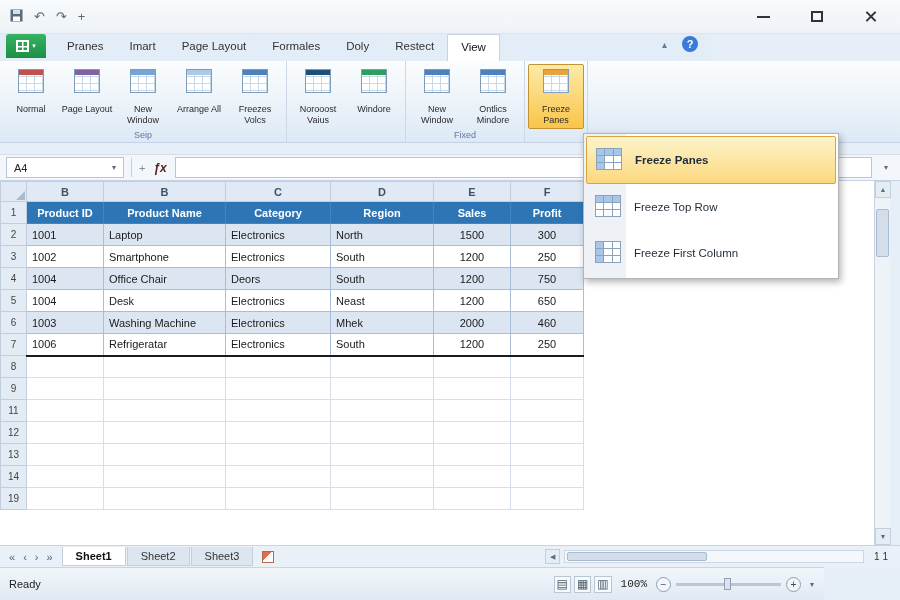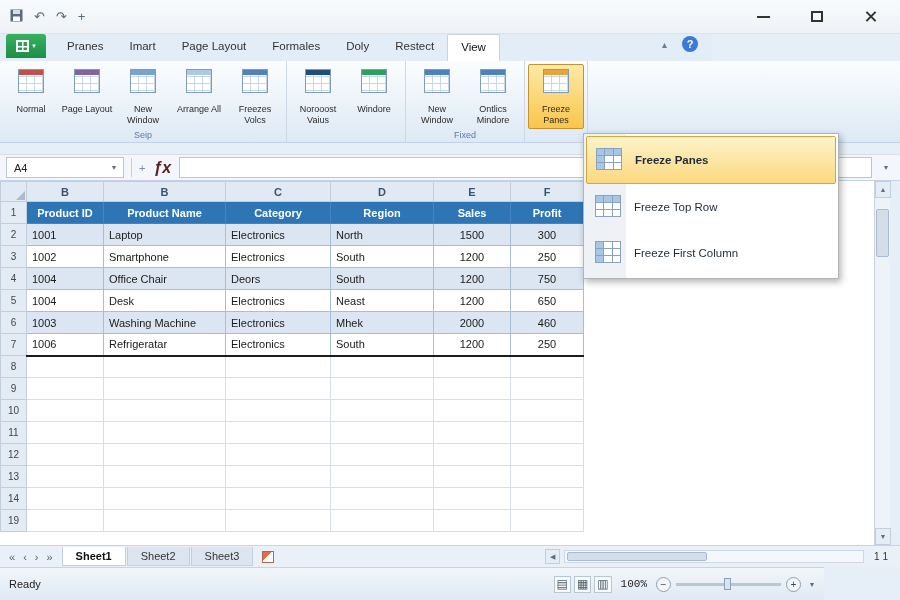--- a/index.html
+++ b/index.html
@@ -49,21 +49,21 @@
       repeating-linear-gradient(#ffffff 0 6px, #c5d8ea 6px 7px); }
 
   
   .fbar { position:absolute; left:0; top:154px; width:900px; height:27px; background:#f3f7fb;
     border-top:1px solid #d5dfeb; border-bottom:1px solid #c3d3e5; display:flex; align-items:center; }
   .namebox { width:118px; height:21px; margin-left:6px; background:#fff; border:1px solid #b9c6d6;
     display:flex; align-items:center; padding:0 7px; font-size:11px; color:#222; }
   .namebox .arrow { margin-left:auto; font-size:8px; color:#667; }
   .fbar-sep { width:1px; height:19px; background:#c3d0de; margin:0 7px; }
   .fplus { font-size:11px; color:#7d8ea0; }
-  .fxicon { font-size:16px; font-style:italic; font-weight:bold; color:#5b2020; margin:0 8px; }
+  .fxicon { font-size:12px; font-style:italic; font-weight:bold; color:#5b2020; margin:0 8px; }
   .finput { flex:1; height:21px; background:#fff; border:1px solid #b9c6d6; font:11px "Liberation Sans",sans-serif; padding:0 5px; }
   .fbar-dd { width:18px; text-align:center; color:#667; font-size:8px; margin:0 5px; }
 
   
   .grid { position:absolute; left:0; top:181px; width:874px; height:364px; background:#fff; overflow:hidden; }
   table.sheet { border-collapse:collapse; table-layout:fixed; font-size:11px; }
   .sheet th,.sheet td { height:22px; overflow:hidden; white-space:nowrap; }
   .sheet .rowhdr { background:#e3ebf5; border:1px solid #c3cedd; color:#444; font-weight:normal; font-size:10px; text-align:center; }
   .sheet tr.colhdr th { background:#e1eaf4; border:1px solid #c3cedd; color:#3a536f; font-weight:bold; height:20px; }
   .corner { position:relative; background:#e3ebf5; }
@@ -341,29 +341,20 @@
     <tr class="empty-row">
       <th class="rowhdr">9</th>
       <td></td>
           <td></td>
           <td></td>
           <td></td>
           <td></td>
           <td></td>
     </tr>
     <tr class="empty-row">
-      <th class="rowhdr">10</th>
-      <td></td>
-          <td></td>
-          <td></td>
-          <td></td>
-          <td></td>
-          <td></td>
-    </tr>
-    <tr class="empty-row">
       <th class="rowhdr">11</th>
       <td></td>
           <td></td>
           <td></td>
           <td></td>
           <td></td>
           <td></td>
     </tr>
     <tr class="empty-row">
       <th class="rowhdr">12</th>

